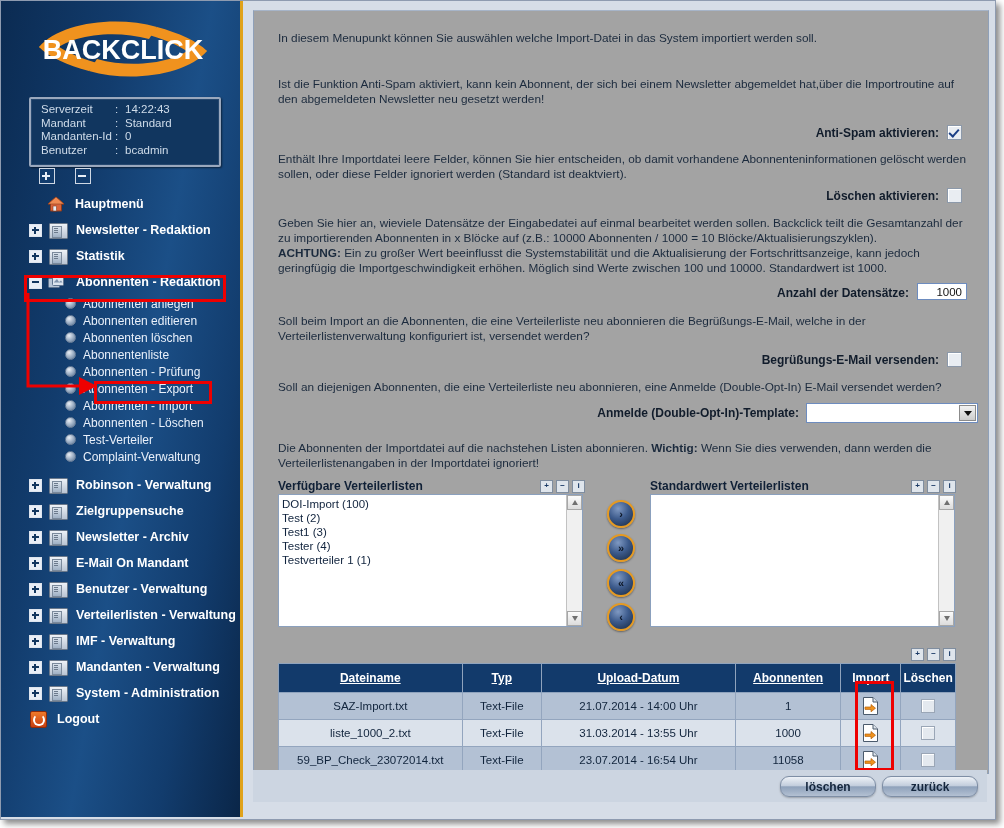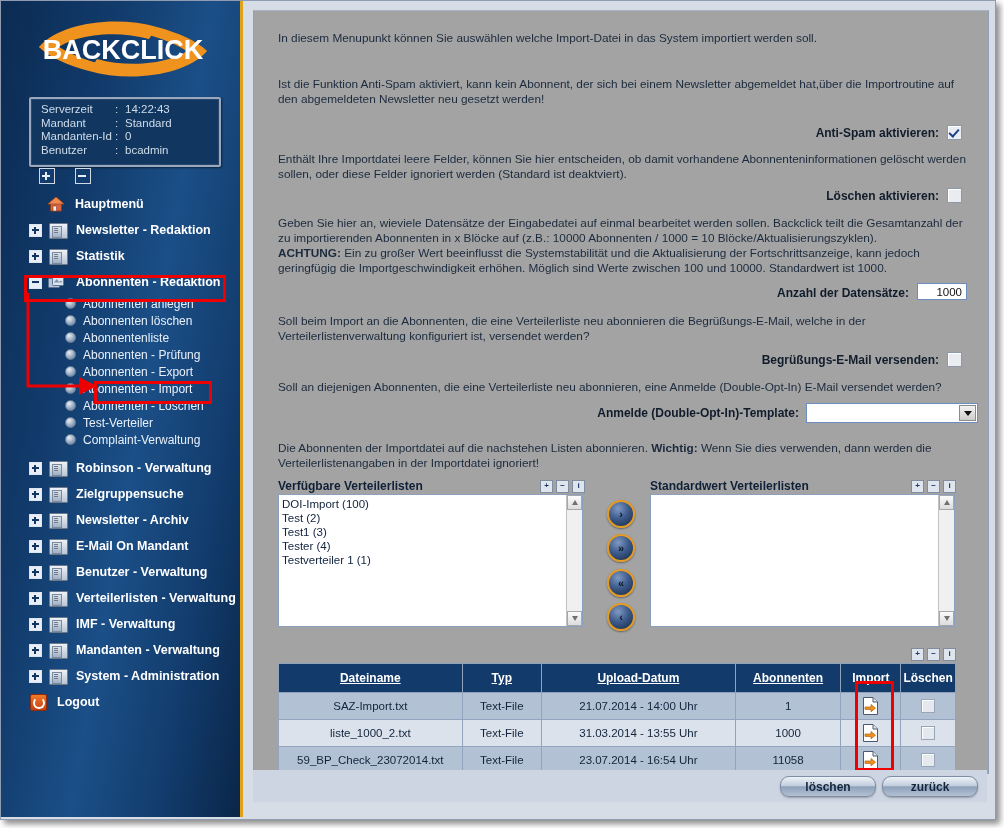--- a/index.html
+++ b/index.html
@@ -335,20 +335,24 @@
             <rect x="4.5" y="1.5" width="11" height="9" fill="#dce4ee" stroke="#5f7490" rx="1"></rect>
             <path d="M6 7 L9 4 L11 7 L13 5.5 L14.5 7.5 L6 7.5 Z" fill="#7f93ad"></path>
           </svg>
         </span>
         <span>Abonnenten - Redaktion</span>
       </div>
 
       <div class="sub">
         <span class="dot"></span>
         <span>Abonnenten anlegen</span>
+      </div>
+      <div class="sub">
+        <span class="dot"></span>
+        <span>Abonnenten editieren</span>
       </div>
       <div class="sub">
         <span class="dot"></span>
         <span>Abonnenten löschen</span>
       </div>
       <div class="sub">
         <span class="dot"></span>
         <span>Abonnentenliste</span>
       </div>
       <div class="sub">

